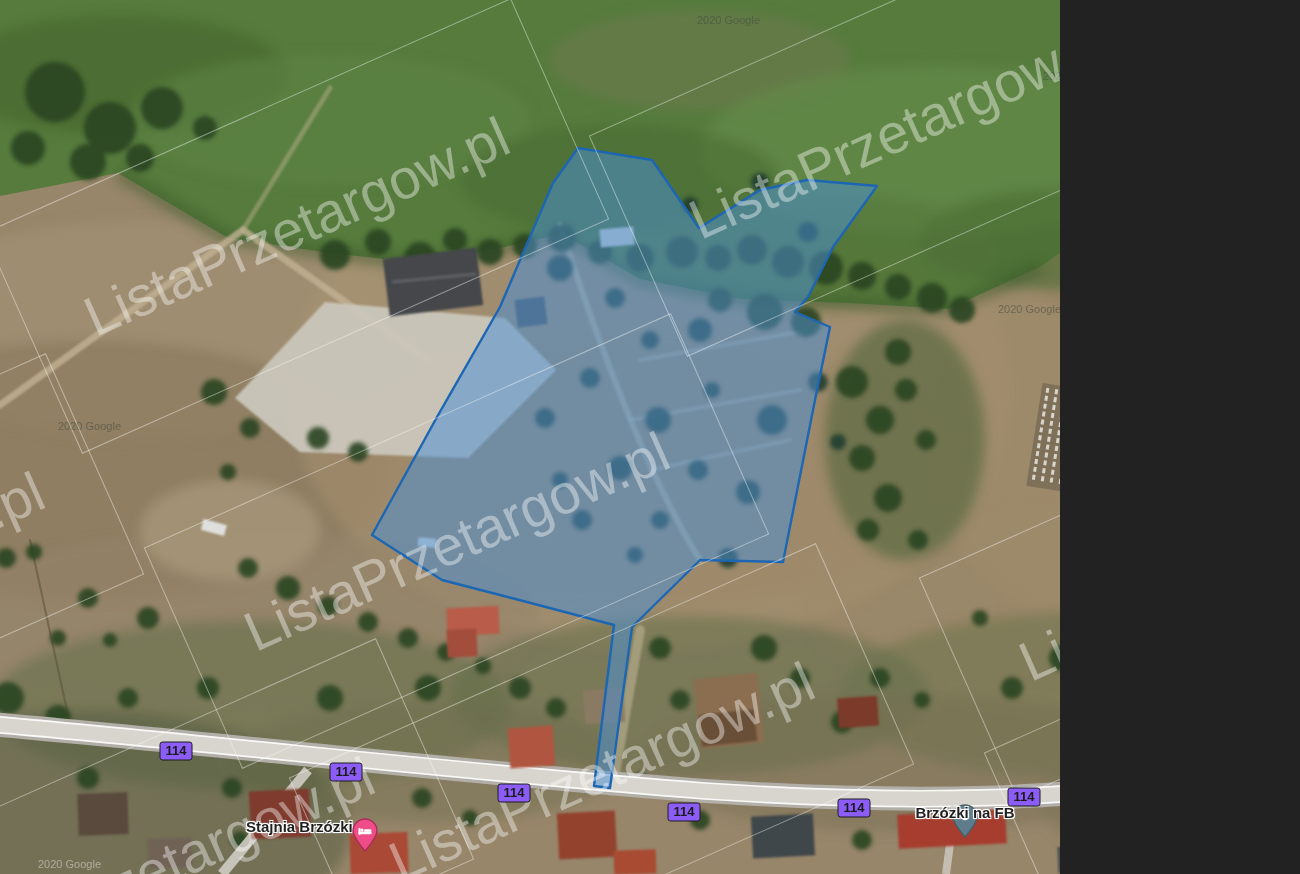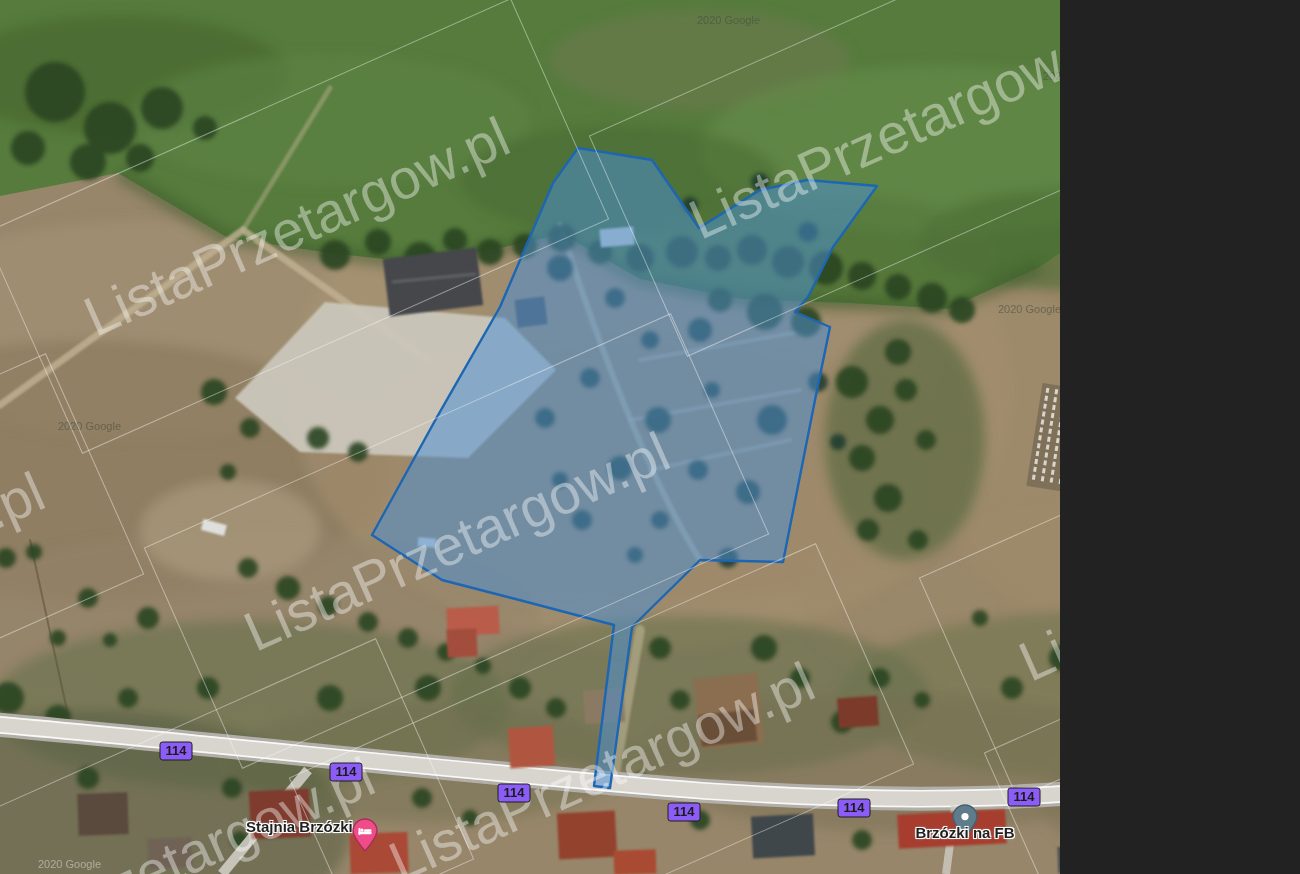--- a/index.html
+++ b/index.html
@@ -325,19 +325,19 @@
       <rect x="6.5" y="13.6" width="13" height="2.6" rx="0.8"></rect>
       <circle cx="10" cy="12" r="1.6"></circle>
       <rect x="12" y="11.2" width="7.5" height="2.6" rx="1.2"></rect>
     </g>
   </svg>
 
   <svg class="pin" style="left:952px;top:804px" viewBox="0 0 26 34">
     <path d="M13,1 C19.6,1 25,6.3 25,12.8 C25,19.5 13,33 13,33 C13,33 1,19.5 1,12.8 C1,6.3 6.4,1 13,1 Z" fill="#5e7c8b" stroke="#44606d" stroke-width="1.4"></path>
     <circle cx="13" cy="12.6" r="3.6" fill="#ffffff"></circle>
   </svg>
-  <div class="place-lbl" style="left:965px;top:824px;transform:translateX(-50%)">Brzózki na FB</div>
+  <div class="place-lbl" style="left:965px;top:804px;transform:translateX(-50%)">Brzózki na FB</div>
 
   <div class="place-lbl" style="left:1196px;top:705px">U Dyzmy. Gospo</div>
   <div class="place-lbl" style="left:1247px;top:721px">agrotury</div>
 </div>
 
 </div>
 
 </body></html>

